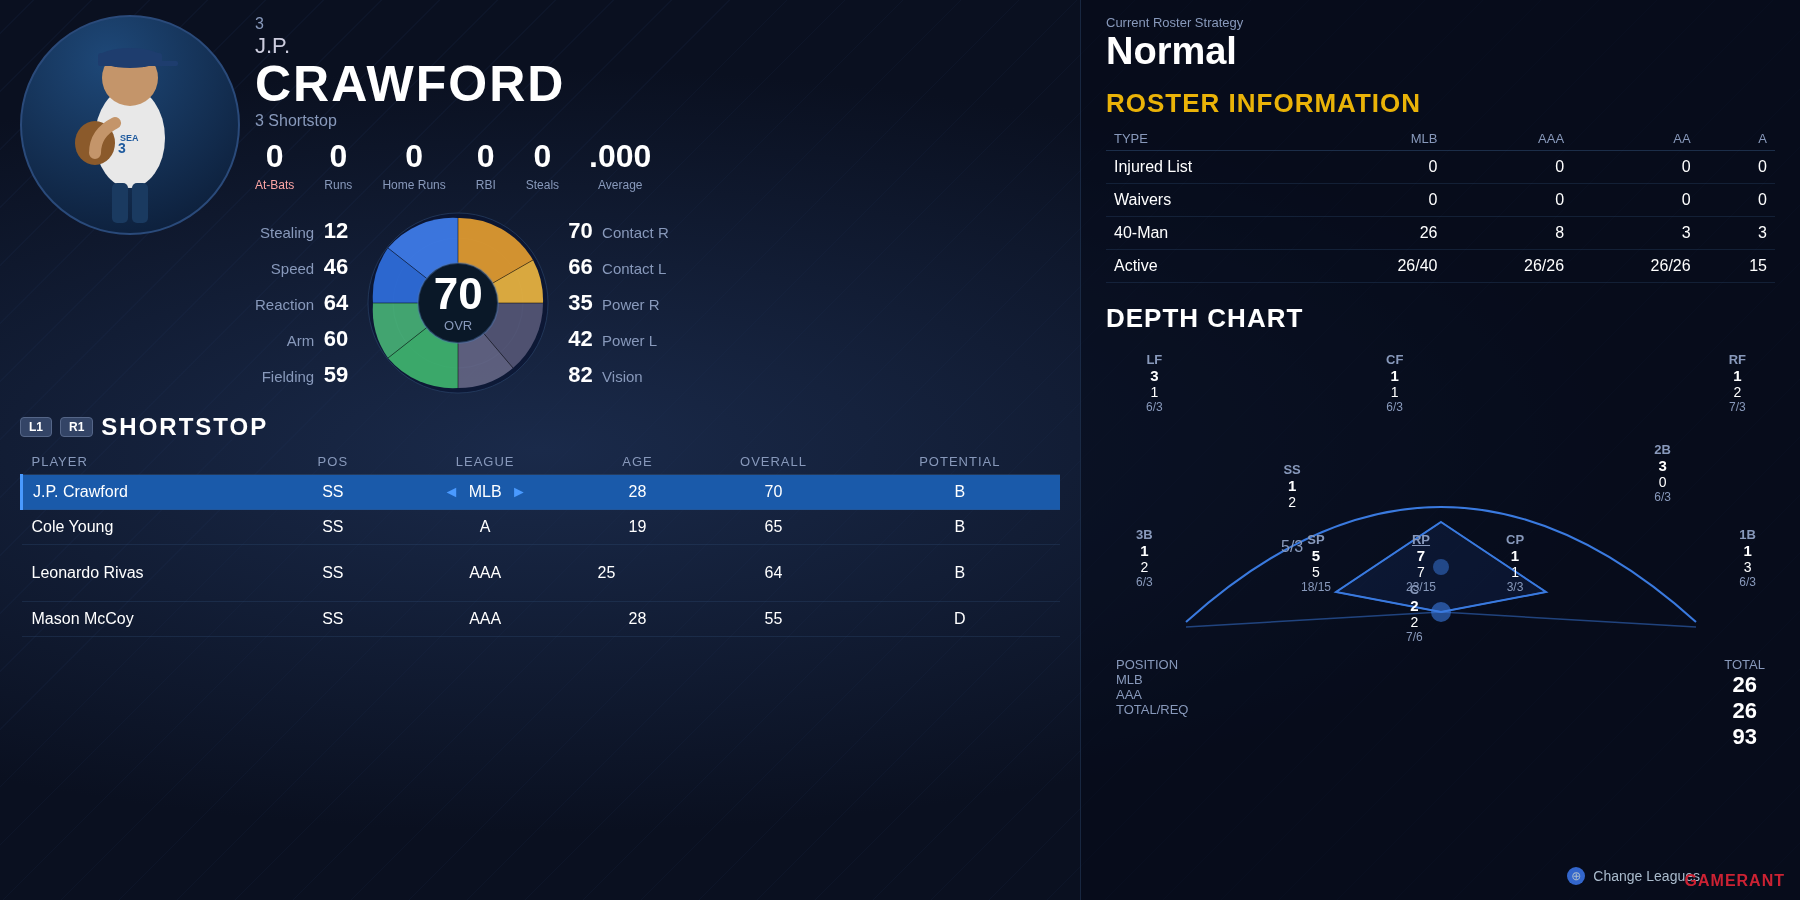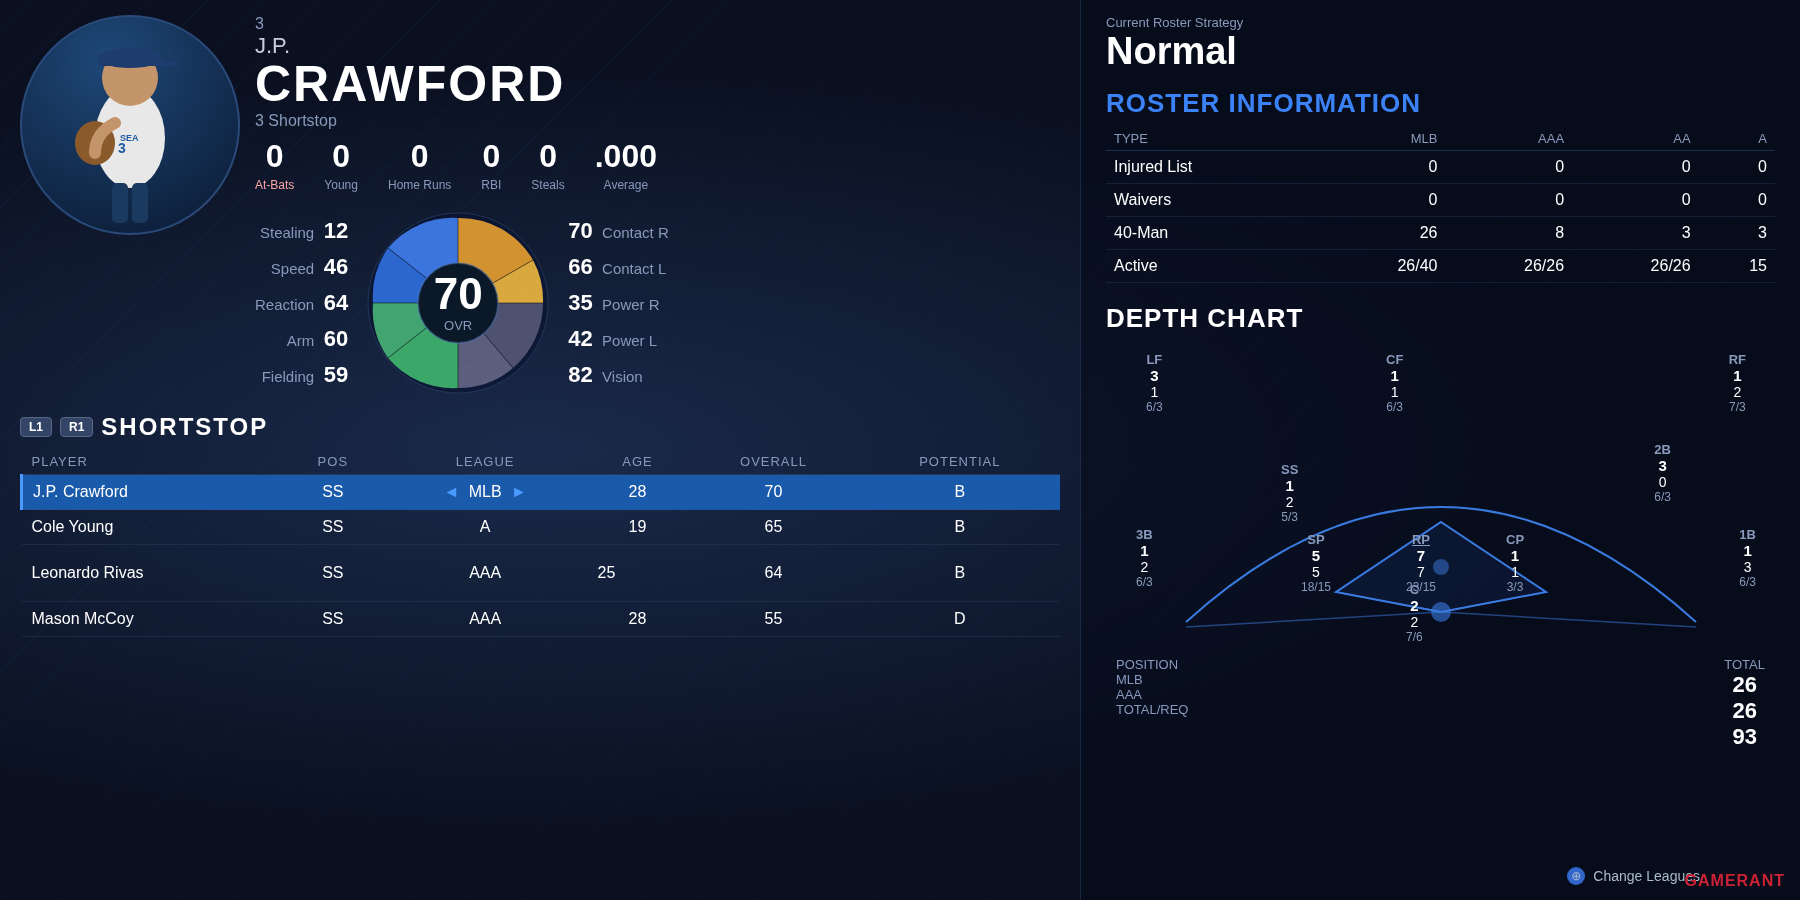--- a/index.html
+++ b/index.html
@@ -130,21 +130,21 @@
           </div>
         </div>
 
         <div style="display:flex; gap:30px; margin-bottom:10px;">
           <div style="text-align:center;">
             <span style="font-size:32px; font-weight:700; display:block;">0</span>
             <span style="font-size:12px; color:#fca5a5;">At-Bats</span>
           </div>
           <div style="text-align:center;">
             <span style="font-size:32px; font-weight:700; display:block;">0</span>
-            <span style="font-size:12px; color:#8899bb;">Young</span>
+            <span style="font-size:12px; color:#8899bb;">Runs</span>
           </div>
           <div style="text-align:center;">
             <span style="font-size:32px; font-weight:700; display:block;">0</span>
             <span style="font-size:12px; color:#8899bb;">Home Runs</span>
           </div>
           <div style="text-align:center;">
             <span style="font-size:32px; font-weight:700; display:block;">0</span>
             <span style="font-size:12px; color:#8899bb;">RBI</span>
           </div>
           <div style="text-align:center;">
@@ -312,21 +312,21 @@
   </div>
 
   <div class="right-panel" style="width:720px; padding:15px 25px; border-left:1px solid rgba(50,80,120,0.4); background:rgba(5,10,25,0.6); position:relative;">
 
     <div style="margin-bottom:15px;">
       <div style="font-size:13px; color:#8899bb;">Current Roster Strategy</div>
       <div style="font-size:38px; font-weight:700; color:white;">Normal</div>
     </div>
 
     <div style="margin-bottom:20px;">
-      <div style="font-size:26px; font-weight:900; text-transform:uppercase; letter-spacing:1px; margin-bottom:8px; color:#3b82f6;">ROSTER INFORMATION</div>
+      <div style="font-size:26px; font-weight:900; text-transform:uppercase; letter-spacing:1px; margin-bottom:8px; color:#eab308;">ROSTER INFORMATION</div>
       <table style="width:100%; border-collapse:collapse;">
         <thead>
           <tr>
             <th style="text-align:left; font-size:13px; color:#8899bb; padding:4px 8px; font-weight:400; border-bottom:1px solid rgba(50,80,120,0.5);">TYPE</th>
             <th style="text-align:right; font-size:13px; color:#8899bb; padding:4px 8px; font-weight:400; border-bottom:1px solid rgba(50,80,120,0.5);">MLB</th>
             <th style="text-align:right; font-size:13px; color:#8899bb; padding:4px 8px; font-weight:400; border-bottom:1px solid rgba(50,80,120,0.5);">AAA</th>
             <th style="text-align:right; font-size:13px; color:#8899bb; padding:4px 8px; font-weight:400; border-bottom:1px solid rgba(50,80,120,0.5);">AA</th>
             <th style="text-align:right; font-size:13px; color:#8899bb; padding:4px 8px; font-weight:400; border-bottom:1px solid rgba(50,80,120,0.5);">A</th>
           </tr>
         </thead>
@@ -409,21 +409,21 @@
           <div style="font-size:15px; font-weight:700; color:white;">1</div>
           <div style="font-size:14px; color:white;">2</div>
           <div style="font-size:12px; color:#8899bb;">7/3</div>
         </div>
 
         
         <div style="position:absolute; top:120px; left:175px; text-align:center;">
           <div style="font-size:13px; color:#8899bb; font-weight:700;">SS</div>
           <div style="font-size:15px; font-weight:700; color:white;">1</div>
           <div style="font-size:14px; color:white;">2</div>
-          <div style="font-size:12px; color:#8899bb;">5/3</div>
+          <div style="font-size:16px; color:#8899bb;margin-top:28px;">5/3</div>
         </div>
 
         
         <div style="position:absolute; top:100px; right:105px; text-align:center;">
           <div style="font-size:13px; color:#8899bb; font-weight:700;">2B</div>
           <div style="font-size:15px; font-weight:700; color:white;">3</div>
           <div style="font-size:14px; color:white;">0</div>
           <div style="font-size:12px; color:#8899bb;">6/3</div>
         </div>
 

